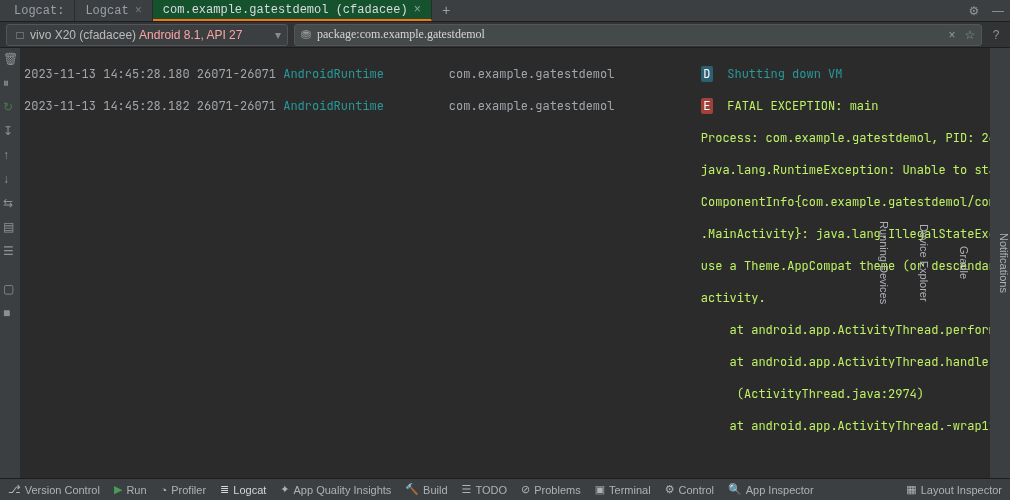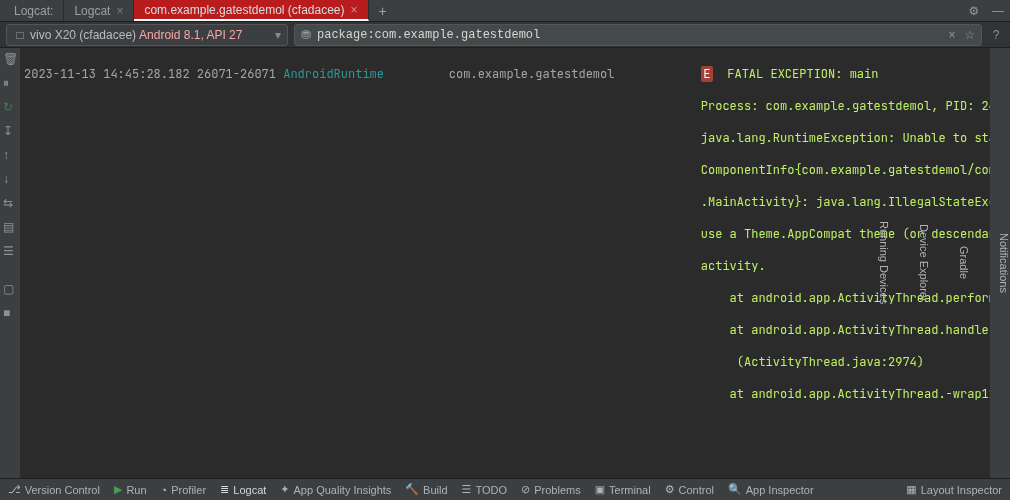--- a/index.html
+++ b/index.html
@@ -24,25 +24,26 @@
   padding-right: 4px;
 }
 .tab {
   padding: 3px 10px;
   display: flex;
   align-items: center;
   gap: 6px;
   cursor: pointer;
   color: #9aa0a6;
   border-right: 1px solid #2b2b2b;
+  font-family: Liberation Mono, monospace;
 }
 .tab.active {
-  background: #b91c1c;
+  background: #14532d;
   color: #d9dce0;
-  border-bottom: 2px solid #ffffff;
+  border-bottom: 2px solid #f97316;
 }
 .tab .close-x { opacity: 0.6; }
 .top-right {
   margin-left: auto;
   display: flex;
   align-items: center;
   gap: 8px;
 }
 .icon-btn { width: 16px; height: 16px; display: flex; align-items: center; justify-content: center; cursor: pointer; opacity: 0.7; }
 .filter-row {
@@ -79,21 +80,21 @@
   align-items: center;
   padding: 0 4px;
   gap: 4px;
 }
 .search-input {
   flex: 1;
   background: transparent;
   border: none;
   outline: none;
   color: #d6d6d6;
-  font-family: Liberation Mono, monospace;
+  font-family: Liberation Serif, serif;
   font-size: 12px;
 }
 .main-area {
   flex: 1;
   display: flex;
   overflow: hidden;
 }
 .gutter {
   width: 20px;
   background: #3c3f41;
@@ -197,20 +198,21 @@
     <span class="g-icon">↑</span>
     <span class="g-icon">↓</span>
     <span class="g-icon">⇆</span>
     <span class="g-icon">▤</span>
     <span class="g-icon">☰</span>
     <span class="g-icon" style="margin-top:14px;">▢</span>
     <span class="g-icon">■</span>
   </div>
 
   <div class="log-body">
+<span class="line"><span class="ts">2023-11-13 14:45:28.180</span> <span class="ts">26071-26071</span> <span class="tag-d">AndroidRuntime</span>         <span class="ts">com.example.gatestdemol</span>            <span class="lvl-badge lvl-d">D</span>  <span class="tag-d">Shutting down VM</span></span>
 <span class="line"><span class="ts">2023-11-13 14:45:28.182</span> <span class="ts">26071-26071</span> <span class="tag-d">AndroidRuntime</span>         <span class="ts">com.example.gatestdemol</span>            <span class="lvl-badge lvl-e">E</span>  <span class="err">FATAL EXCEPTION: main</span></span>
 <span class="line">                                                                                              <span class="err">Process: com.example.gatestdemol, PID: 26071</span></span>
 <span class="line">                                                                                              <span class="err">java.lang.RuntimeException: Unable to start activity </span></span>
 <span class="line">                                                                                              <span class="err">ComponentInfo{com.example.gatestdemol/com.example.gatestdemol</span></span>
 <span class="line">                                                                                              <span class="err">.MainActivity}: java.lang.IllegalStateException: You need to </span></span>
 <span class="line">                                                                                              <span class="err">use a Theme.AppCompat theme (or descendant) with this </span></span>
 <span class="line">                                                                                              <span class="err">activity.</span></span>
 <span class="line">                                                                                              <span class="err">    at android.app.ActivityThread.performLaunchActivity</span></span>
 <span class="line">                                                                                              <span class="err">    at android.app.ActivityThread.handleLaunchActivity</span></span>
 <span class="line">                                                                                              <span class="err">     (ActivityThread.java:2974)</span></span>

